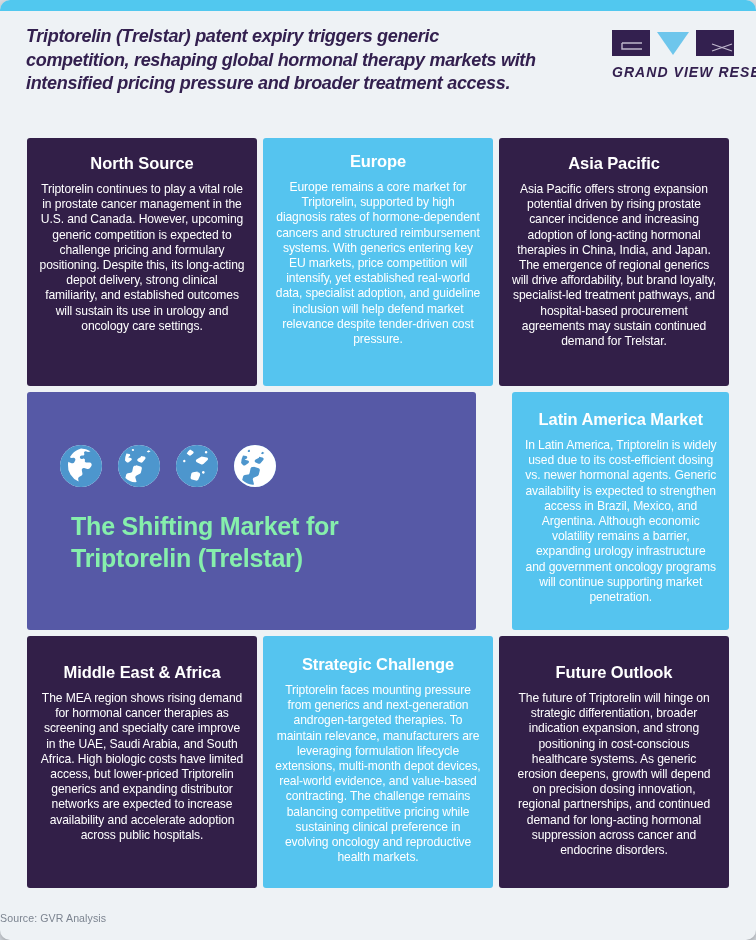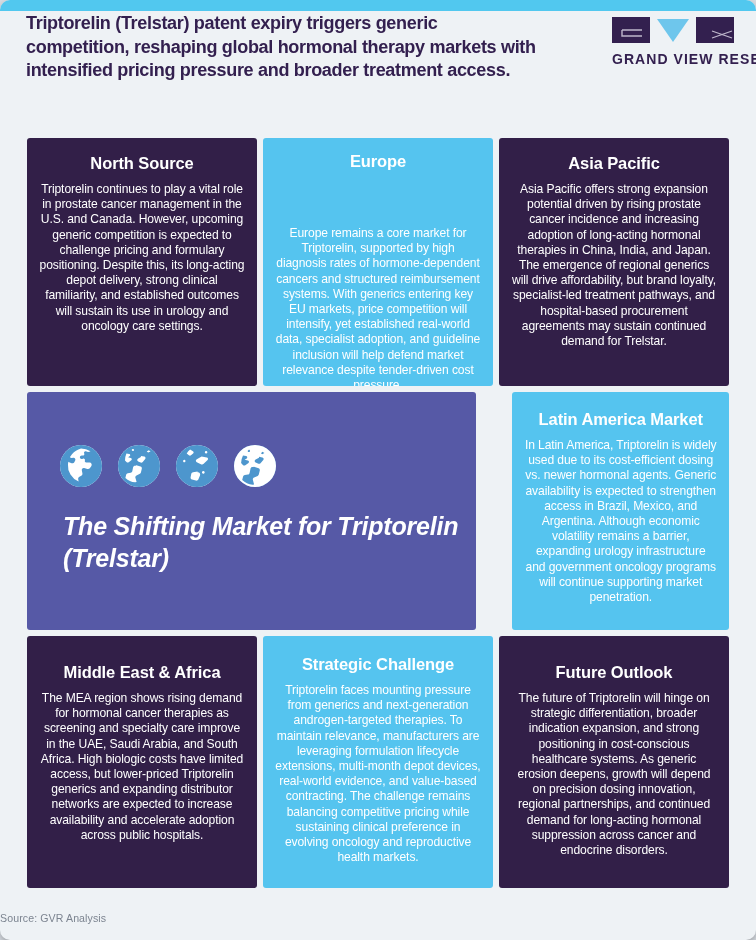--- a/index.html
+++ b/index.html
@@ -33,24 +33,25 @@
     background: #51c8ef;
   }
 
   
   .header {
     position: absolute;
     top: 11px; left: 0;
     width: 756px;
     height: 112px;
     box-sizing: border-box;
-    padding: 0 22px 0 26px;
+    padding: 13px 22px 0 26px;
     display: flex;
     align-items: flex-start;
     justify-content: space-between;
+    font-style: italic;
   }
   .headline {
     color: #33204f;
     font-size: 19.2px;
     line-height: 23.5px;
     font-weight: bold;
     letter-spacing: -0.35px;
     max-width: 545px;
     margin: 0;
     font-family: "Liberation Sans Narrow", "Liberation Sans", sans-serif;
@@ -122,47 +123,46 @@
     font-size: 12.1px;
     line-height: 15.2px;
     color: #ffffff;
     text-align: center;
     margin: 0;
     letter-spacing: -0.1px;
   }
 
   
   .r1 .card { width: 232px; height: 248px; }
-  .r1 .card:nth-child(2) { padding-top: 14px; gap: 46px; }
+  .r1 .card:nth-child(2) { padding-top: 14px; }
 
   .r2 { align-items: stretch; }
   .hero {
     width: 470px;
     height: 238px;
     background: #5659a6;
     border-radius: 3px;
     box-sizing: border-box;
     padding: 52px 0 0 32px;
   }
   .globes {
     display: flex;
     gap: 14px;
     margin-bottom: 22px;
   }
   .globe { display:block; }
 
   .hero-title {
-    color: #ffffff;
+    color: #86efac;
     font-size: 25px;
     font-weight: bold;
     line-height: 32px;
-    margin: 4px;
+    margin: 12px;
     letter-spacing: -0.2px;
     font-family: "Liberation Sans Narrow", "Liberation Sans", sans-serif;
-    font-style: italic;
   }
   .r2 .card { width: 226px; height: 238px; padding-top: 18px; margin-left: 30px; }
 
   .r3 .card { width: 232px; height: 252px; padding-top: 27px; }
   .r3 .card.blue { padding-top: 19px; }
   .r3 .card:nth-child(3) { padding-top: 27px; }
 
   
   .footer {
     position: absolute;

